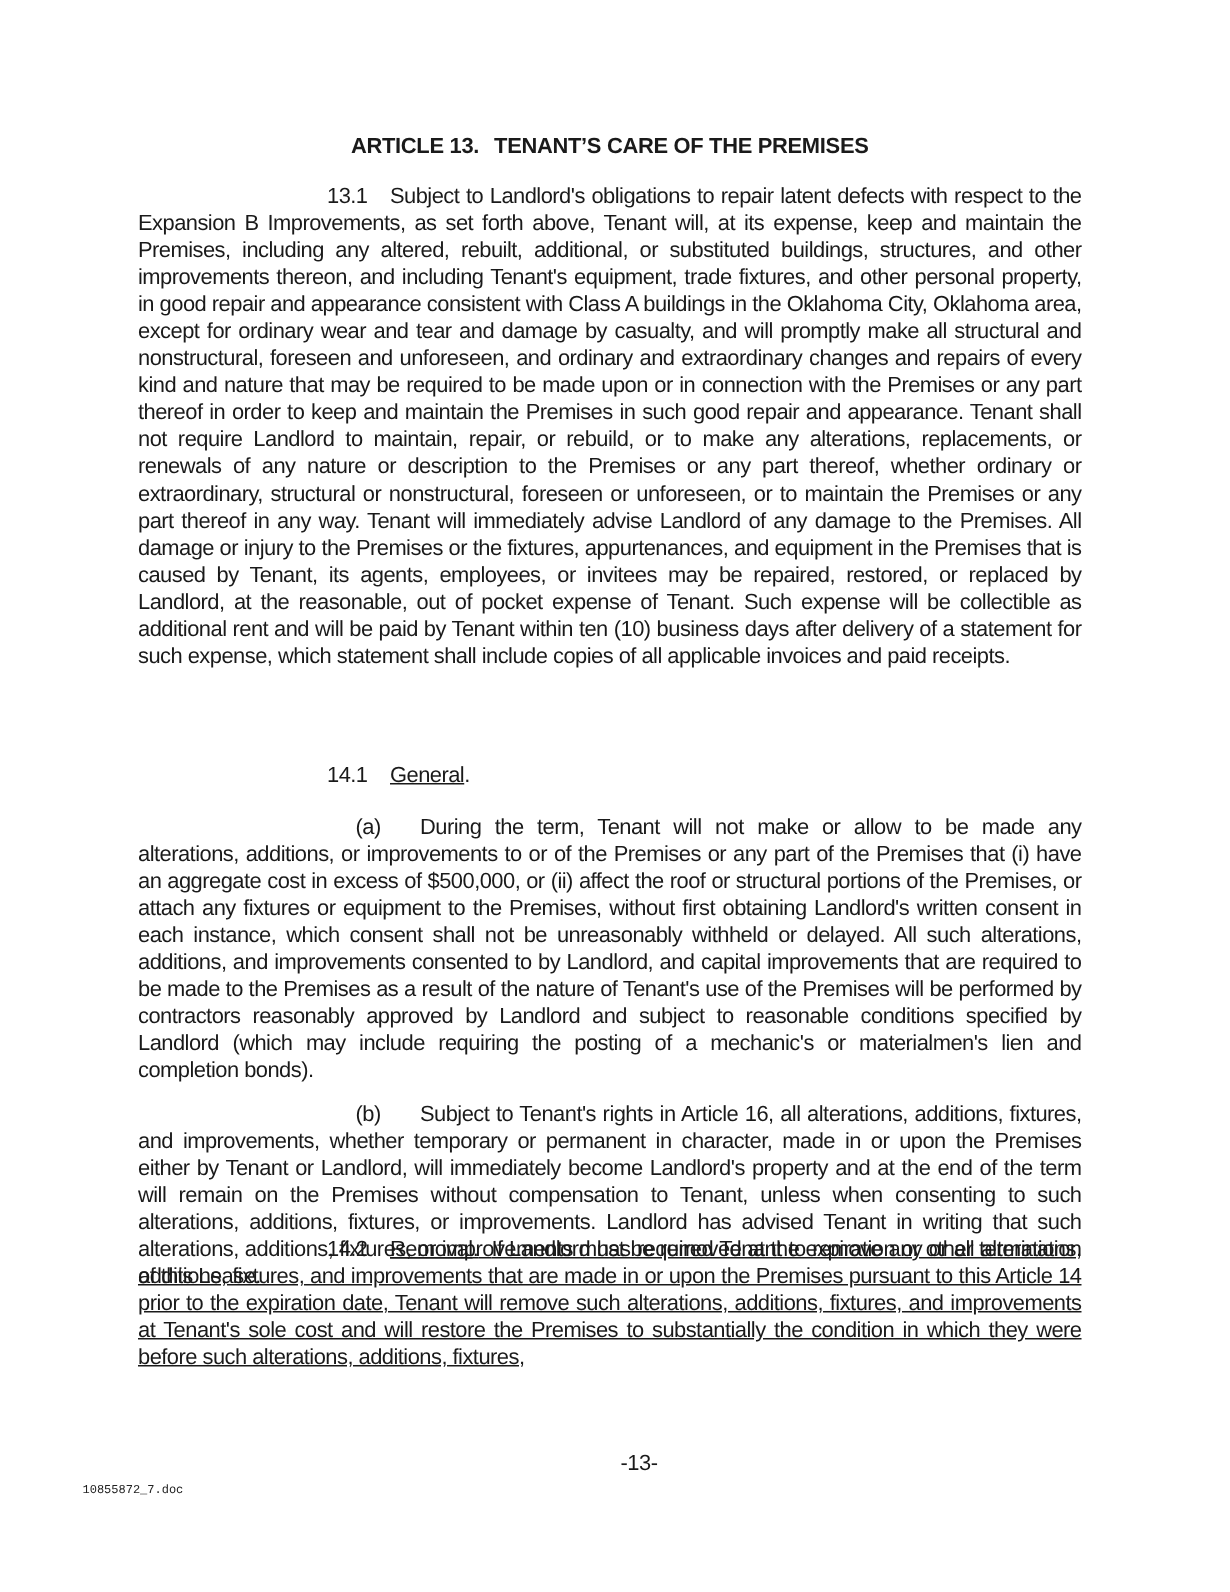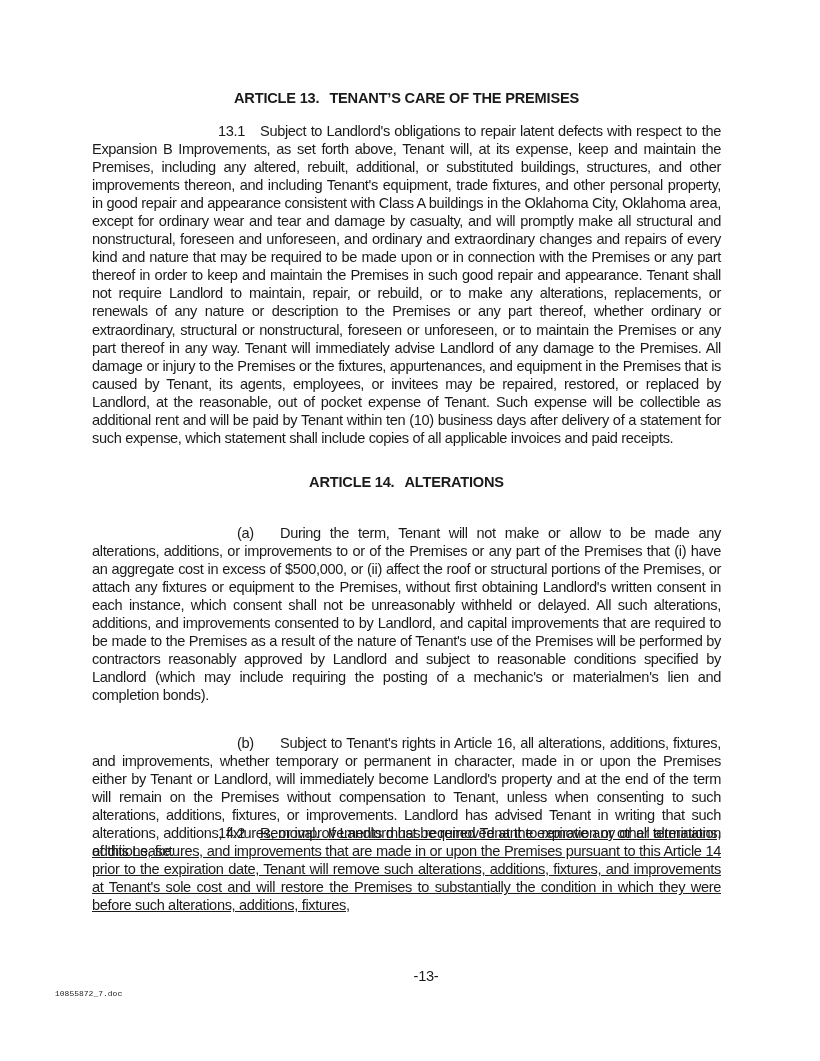--- a/index.html
+++ b/index.html
@@ -42,26 +42,26 @@
 <div class="page">
 
   <div class="heading" style="top:90px;">
     <span>ARTICLE 13.</span><span class="gap"></span><span>TENANT’S CARE OF THE PREMISES</span>
   </div>
 
   <div class="body-text" style="top:122px;">
     <p class="p"><span class="i13"></span><span class="n13">13.1</span><span>Subject to Landlord's obligations to repair latent defects with respect to the Expansion B Improvements, as set forth above, Tenant will, at its expense, keep and maintain the Premises, including any altered, rebuilt, additional, or substituted buildings, structures, and other improvements thereon, and including Tenant's equipment, trade fixtures, and other personal property, in good repair and appearance consistent with Class A buildings in the Oklahoma City, Oklahoma area, except for ordinary wear and tear and damage by casualty, and will promptly make all structural and nonstructural, foreseen and unforeseen, and ordinary and extraordinary changes and repairs of every kind and nature that may be required to be made upon or in connection with the Premises or any part thereof in order to keep and maintain the Premises in such good repair and appearance. Tenant shall not require Landlord to maintain, repair, or rebuild, or to make any alterations, replacements, or renewals of any nature or description to the Premises or any part thereof, whether ordinary or extraordinary, structural or nonstructural, foreseen or unforeseen, or to maintain the Premises or any part thereof in any way. Tenant will immediately advise Landlord of any damage to the Premises. All damage or injury to the Premises or the fixtures, appurtenances, and equipment in the Premises that is caused by Tenant, its agents, employees, or invitees may be repaired, restored, or replaced by Landlord, at the reasonable, out of pocket expense of Tenant. Such expense will be collectible as additional rent and will be paid by Tenant within ten (10) business days after delivery of a statement for such expense, which statement shall include copies of all applicable invoices and paid receipts.</span></p>
   </div>
 
-  <div class="heading" style="top:474px;">
-    <span>ARTICLE 14.</span><span class="gap"></span><span>ALTERATIONS</span>
+
+  <div class="body-text" style="top:508px;">
+    <p class="p"><span class="i141"></span><span class="n13">14.1</span><span class="u">General</span><span>.</span></p>
   </div>
 
-
-  <div class="body-text" style="top:524px;">
+  <div class="body-text" style="top:543px;">
     <p class="p"><span class="ia"></span><span class="na">(a)</span><span>During the term, Tenant will not make or allow to be made any alterations, additions, or improvements to or of the Premises or any part of the Premises that (i) have an aggregate cost in excess of $500,000, or (ii) affect the roof or structural portions of the Premises, or attach any fixtures or equipment to the Premises, without first obtaining Landlord's written consent in each instance, which consent shall not be unreasonably withheld or delayed. All such alterations, additions, and improvements consented to by Landlord, and capital improvements that are required to be made to the Premises as a result of the nature of Tenant's use of the Premises will be performed by contractors reasonably approved by Landlord and subject to reasonable conditions specified by Landlord (which may include requiring the posting of a mechanic's or materialmen's lien and completion bonds).</span></p>
   </div>
 
   <div class="body-text" style="top:722px;margin-top:12px;">
     <p class="p"><span class="ia"></span><span class="na">(b)</span><span>Subject to Tenant's rights in Article 16, all alterations, additions, fixtures, and improvements, whether temporary or permanent in character, made in or upon the Premises either by Tenant or Landlord, will immediately become Landlord's property and at the end of the term will remain on the Premises without compensation to Tenant, unless when consenting to such alterations, additions, fixtures, or improvements. Landlord has advised Tenant in writing that such alterations, additions, fixtures, or improvements must be removed at the expiration or other termination of this Lease.</span></p>
   </div>
 
   <div class="body-text" style="top:824px;text-decoration:underline;">
     <p class="p"><span class="i141"></span><span class="n13">14.2</span><span class="u">Removal</span><span>.</span>&nbsp;&nbsp;<span>If Landlord has required Tenant to remove any or all alterations, additions, fixtures, and improvements that are made in or upon the Premises pursuant to this Article 14 prior to the expiration date, Tenant will remove such alterations, additions, fixtures, and improvements at Tenant's sole cost and will restore the Premises to substantially the condition in which they were before such alterations, additions, fixtures,</span></p>
   </div>

